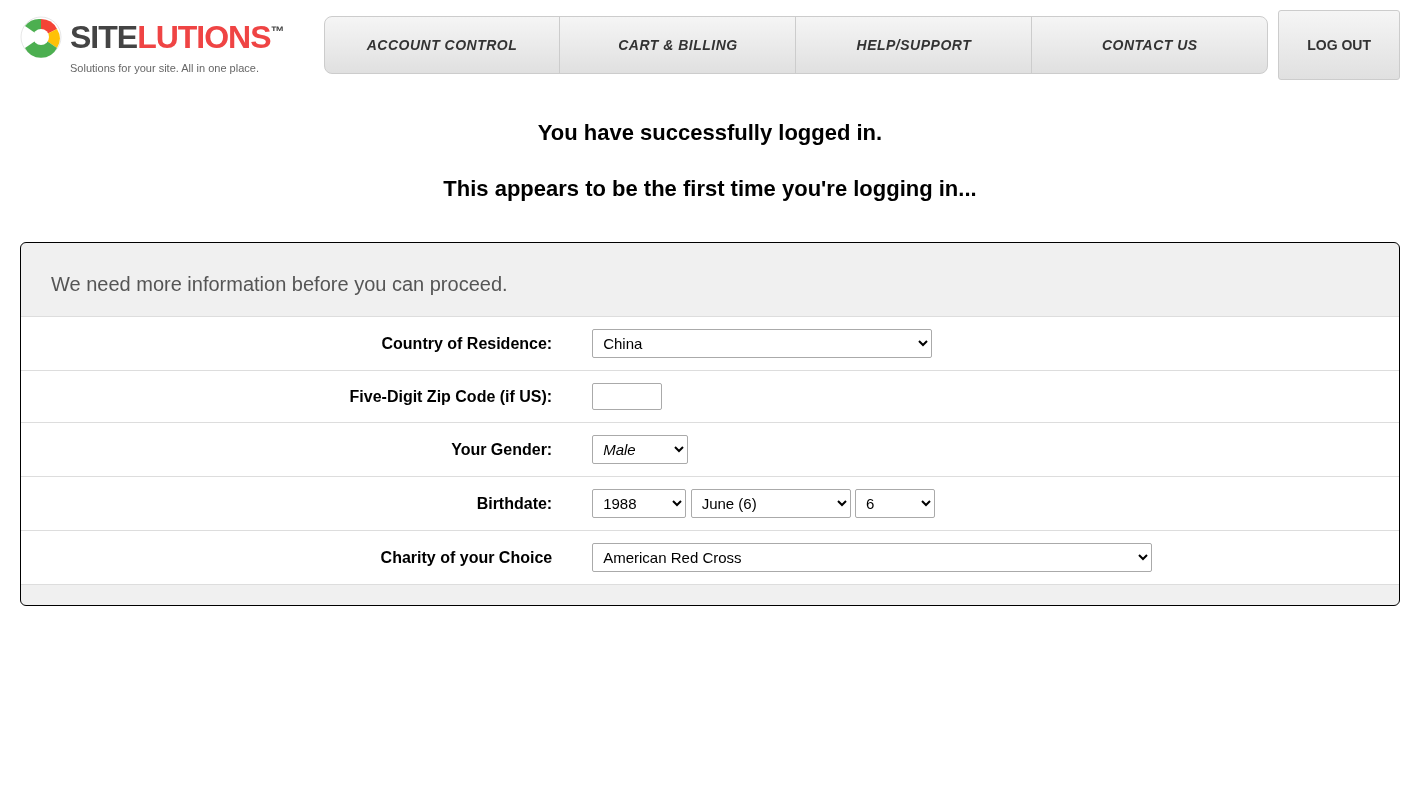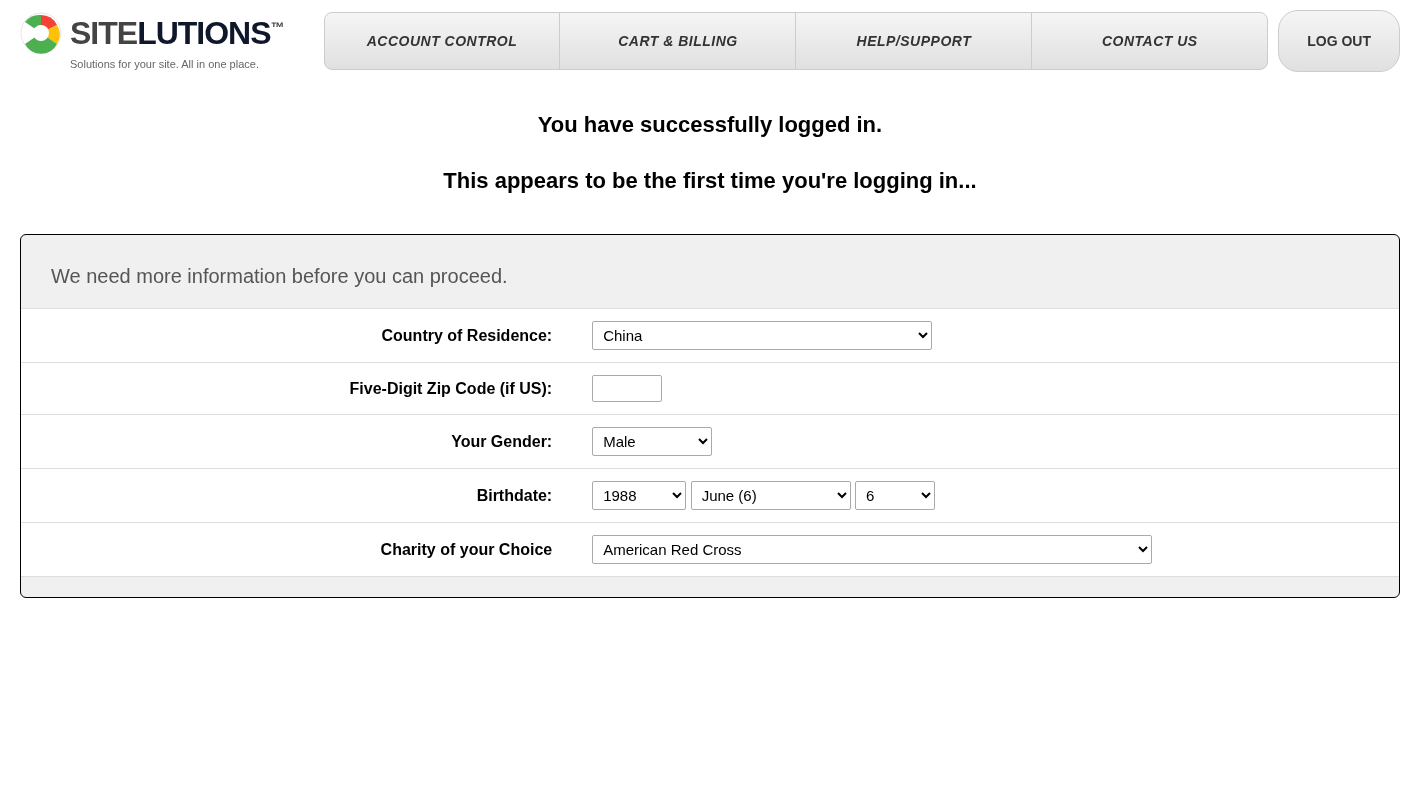--- a/index.html
+++ b/index.html
@@ -47,21 +47,21 @@
       font-weight: 900;
       letter-spacing: -1px;
       line-height: 1;
     }
 
     .logo-site {
       color: #444;
     }
 
     .logo-lutions {
-      color: #0f172a;
+      color: #ef4444;
     }
 
     .logo-tm {
       font-size: 14px;
       vertical-align: super;
       color: #444;
     }
 
     .logo-tagline {
       font-size: 11px;
@@ -101,28 +101,28 @@
       background: transparent;
     }
 
     .nav-item:last-child {
       border-right: none;
     }
 
     .logout-btn {
       background: linear-gradient(to bottom, #f5f5f5, #e0e0e0);
       border: 1px solid #ccc;
-      border-radius: 20px;
+      border-radius: 3px;
       padding: 0 28px;
       font-size: 14px;
       font-weight: 700;
       color: #333;
       text-transform: uppercase;
       cursor: pointer;
-      height: 62px;
+      height: 70px;
       white-space: nowrap;
     }
 
     
     .main-content {
       padding: 30px 20px;
       text-align: center;
     }
 
     .success-message {
@@ -194,21 +194,22 @@
 
     .country-select {
       width: 340px;
     }
 
     .zip-input {
       width: 70px;
     }
 
     .gender-select {
-      width: 120px;
+      width: 96px;
+      font-style: italic;
     }
 
     .birthdate-year {
       width: 94px;
     }
 
     .birthdate-month {
       width: 160px;
     }
 

